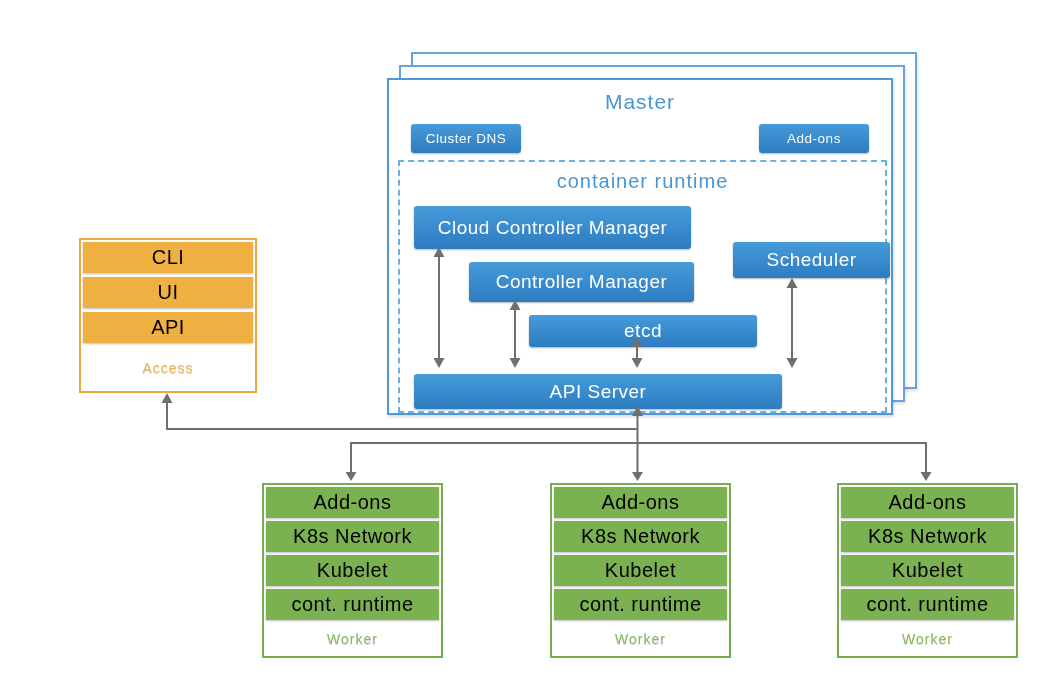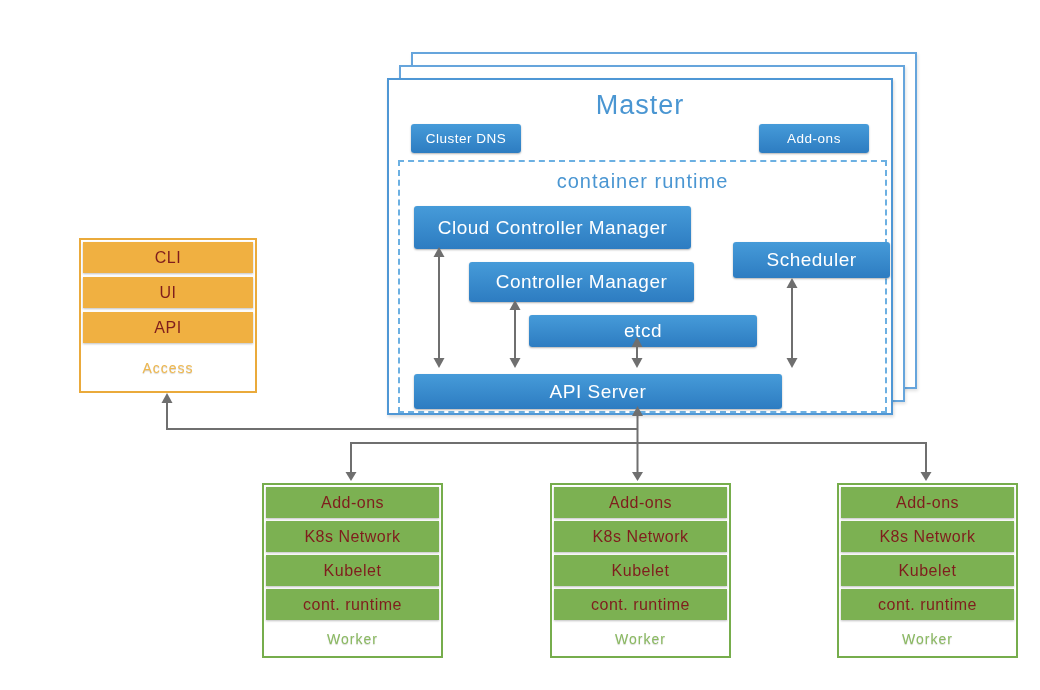--- a/index.html
+++ b/index.html
@@ -12,21 +12,21 @@
   .master-layer{
     position:absolute;width:506px;height:337px;background:#ffffff;
     border:2px solid #66a5dc;box-shadow:1px 2px 3px rgba(0,0,0,0.12);box-sizing:border-box;
   }
   .master-front{
     position:absolute;left:0;top:26px;width:506px;height:337px;background:#ffffff;
     border:2px solid #4f97d5;box-shadow:1px 2px 3px rgba(0,0,0,0.15);box-sizing:border-box;
   }
   .master-title{
     position:absolute;left:0;top:10px;width:100%;text-align:center;
-    color:#4a96d2;font-size:27px;letter-spacing:1px;
+    color:#4a96d2;font-size:21px;letter-spacing:1px;
   }
   .blue-box{
     position:absolute;display:flex;align-items:center;justify-content:center;
     background:linear-gradient(#469bd9,#2d7cc1);border-radius:3px;
     color:#ffffff;box-shadow:0 1px 2px rgba(0,0,0,0.3);box-sizing:border-box;
   }
   .btn-sm{font-size:13.5px;letter-spacing:0.5px;}
   .comp{font-size:19px;letter-spacing:0.5px;}
   .dashed-box{
     position:absolute;left:9px;top:80px;width:489px;height:253px;
@@ -38,21 +38,21 @@
   }
   
   .stack{
     position:absolute;box-sizing:border-box;background:#ffffff;
     display:flex;flex-direction:column;padding:2px;
   }
   .stack-access{left:79px;top:238px;width:178px;height:155px;border:2px solid #eaaa3b;}
   .stack-worker{top:483px;width:181px;height:175px;border:2px solid #76ad4c;}
   .row{
     height:31px;flex:0 0 31px;margin-bottom:4px;display:flex;align-items:center;justify-content:center;
-    color:#7f1d1d;font-size:16px;letter-spacing:0.5px;box-shadow:0 1px 2px rgba(0,0,0,0.25);
+    color:#000000;font-size:20px;letter-spacing:0.5px;box-shadow:0 1px 2px rgba(0,0,0,0.25);
   }
   .row-orange{background:#f0b041;}
   .row-green{background:#7cb152;margin-bottom:3px;}
   .stack-label{
     flex:1 1 auto;display:flex;align-items:center;justify-content:center;
     font-size:14px;letter-spacing:1px;text-shadow:0 1px 1px rgba(0,0,0,0.18);
   }
   .label-orange{color:#efb84e;}
   .label-green{color:#8aba60;}
   

